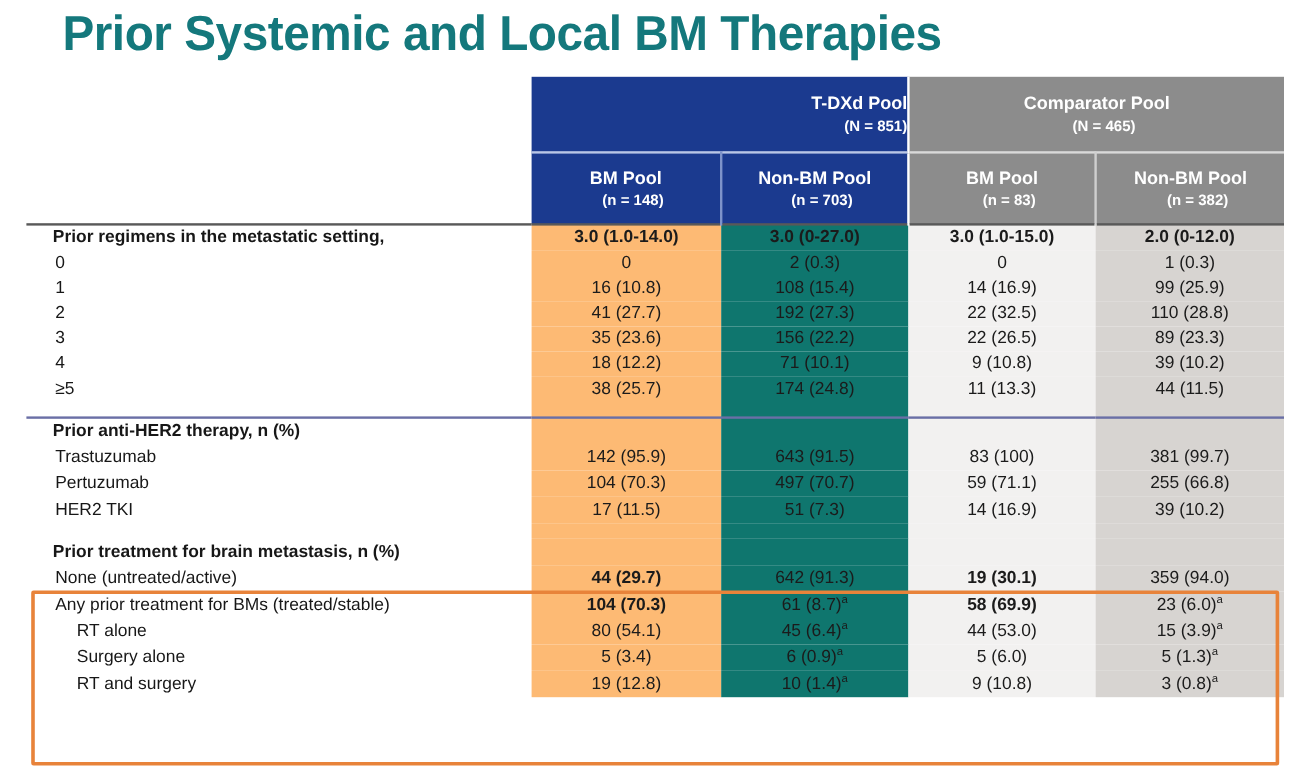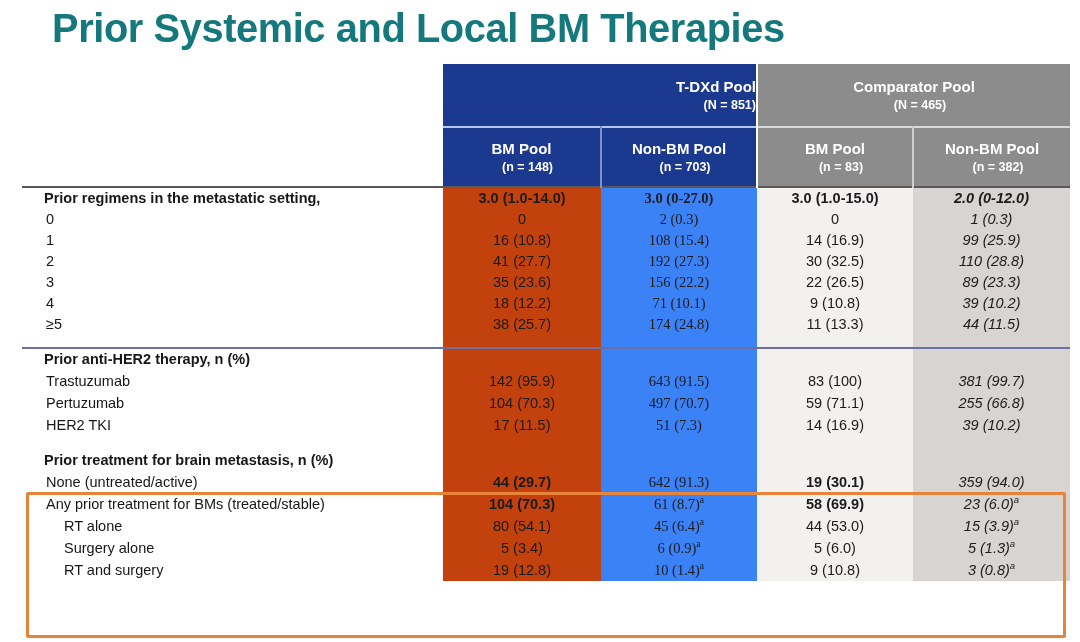--- a/index.html
+++ b/index.html
@@ -100,24 +100,24 @@
     color: #171717;
     font-size: 14.5px;
     white-space: nowrap;
   }
   td.val {
     text-align: center;
     font-size: 14.5px;
     color: #1b1b1b;
     white-space: nowrap;
   }
-  .d1 { background: #c2410c; }
-  .d2 { background: #3b82f6; font-family: Liberation Serif, serif; }
+  .d1 { background: #fdba74; }
+  .d2 { background: #0f766e; }
   .d3 { background: #f2f1f0; }
-  .d4 { background: #d7d4d1; font-style: italic; }
+  .d4 { background: #d7d4d1; }
 
   tr.r { height: 21px; }
   tr.r-tall { height: 22px; }
   tr.spacer-row { height: 13px; }
   tr.spacer-row td.lbl { background: #ffffff; }
 
   .bold   { font-weight: bold; }
   .indent1 { padding-left: 24px; }
   .indent2 { padding-left: 42px; }
   .head-lbl { font-weight: bold; padding-left: 22px; }
@@ -213,21 +213,21 @@
         <td class="lbl indent1">1</td>
         <td class="val d1">16 (10.8)</td>
         <td class="val d2">108 (15.4)</td>
         <td class="val d3">14 (16.9)</td>
         <td class="val d4">99 (25.9)</td>
       </tr>
       <tr class="r">
         <td class="lbl indent1">2</td>
         <td class="val d1">41 (27.7)</td>
         <td class="val d2">192 (27.3)</td>
-        <td class="val d3">30 (32.5)</td>
+        <td class="val d3">22 (32.5)</td>
         <td class="val d4">110 (28.8)</td>
       </tr>
       <tr class="r">
         <td class="lbl indent1">3</td>
         <td class="val d1">35 (23.6)</td>
         <td class="val d2">156 (22.2)</td>
         <td class="val d3">22 (26.5)</td>
         <td class="val d4">89 (23.3)</td>
       </tr>
       <tr class="r">

